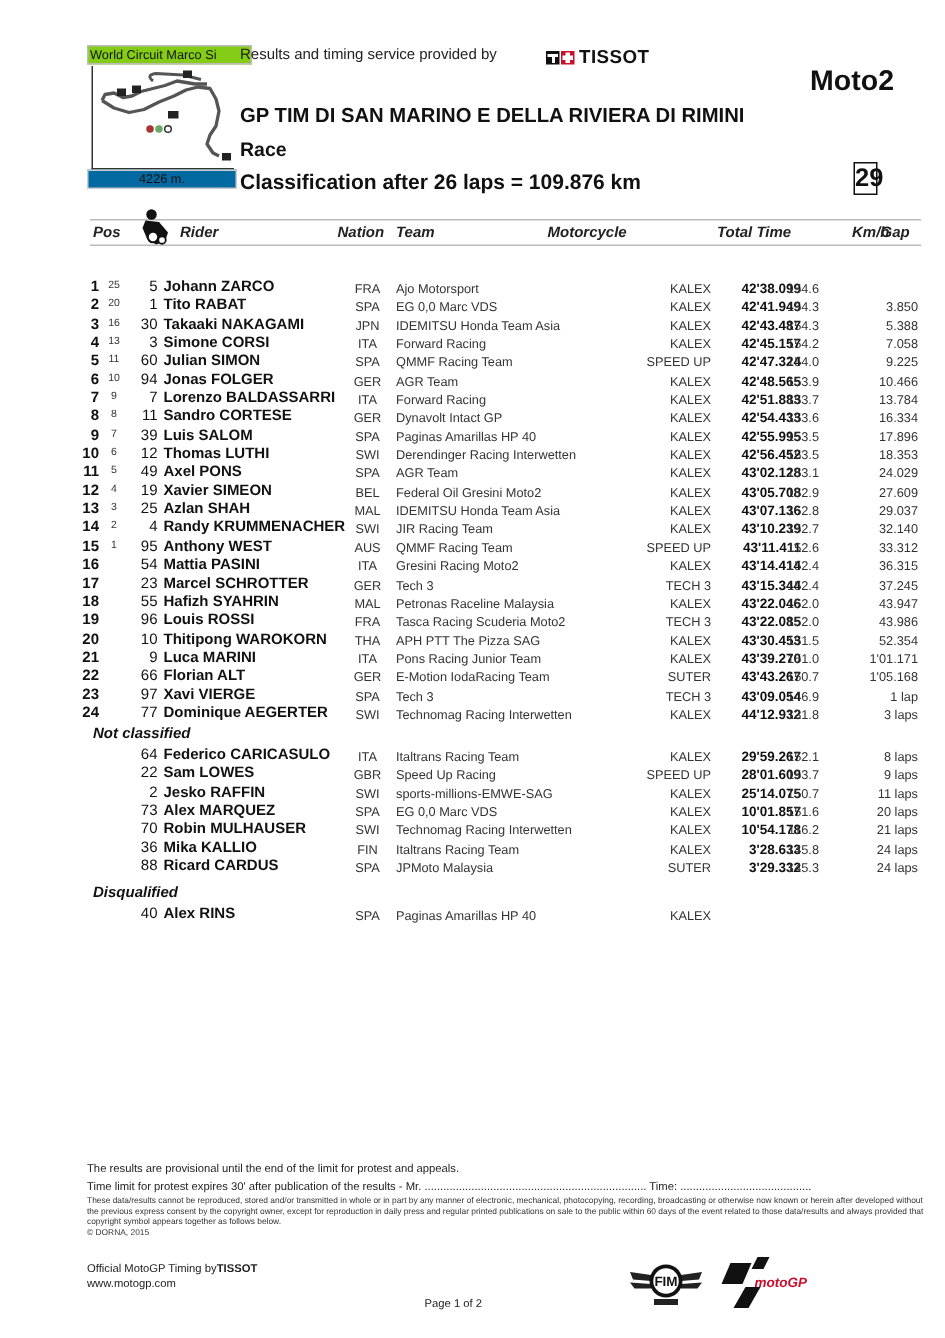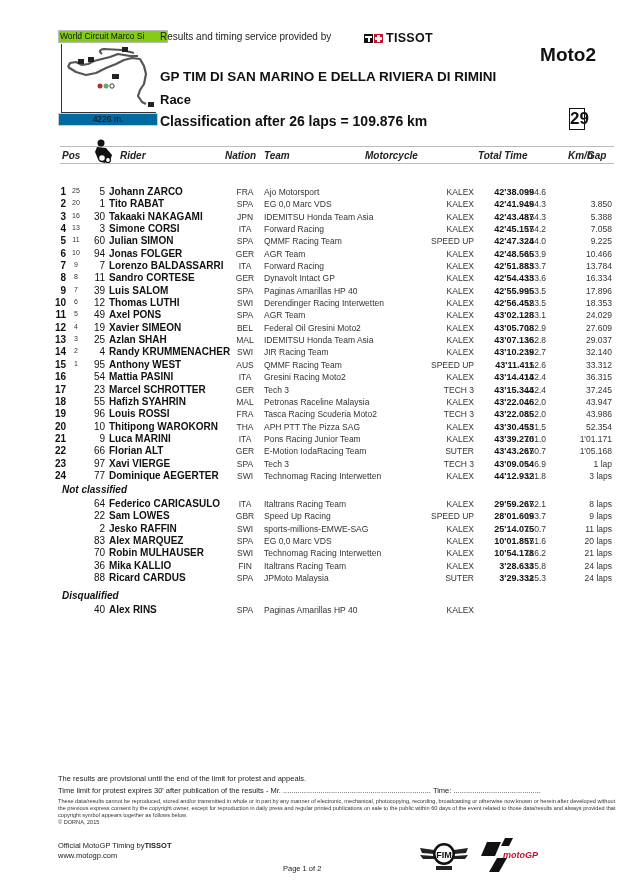--- a/index.html
+++ b/index.html
@@ -437,21 +437,21 @@
       <span class="c-nat">SWI</span>
       <span class="c-team">sports-millions-EMWE-SAG</span>
       <span class="c-moto">KALEX</span>
       <span class="c-time">25'14.075</span>
       <span class="c-kmh">150.7</span>
       <span class="c-gap">11 laps</span>
     </div>
     <div class="row">
       <span class="c-pos"></span>
       <span class="c-pts"></span>
-      <span class="c-num">83</span>
+      <span class="c-num">73</span>
       <span class="c-rider">Alex MARQUEZ</span>
       <span class="c-nat">SPA</span>
       <span class="c-team">EG 0,0 Marc VDS</span>
       <span class="c-moto">KALEX</span>
       <span class="c-time">10'01.857</span>
       <span class="c-kmh">151.6</span>
       <span class="c-gap">20 laps</span>
     </div>
     <div class="row">
       <span class="c-pos"></span>

